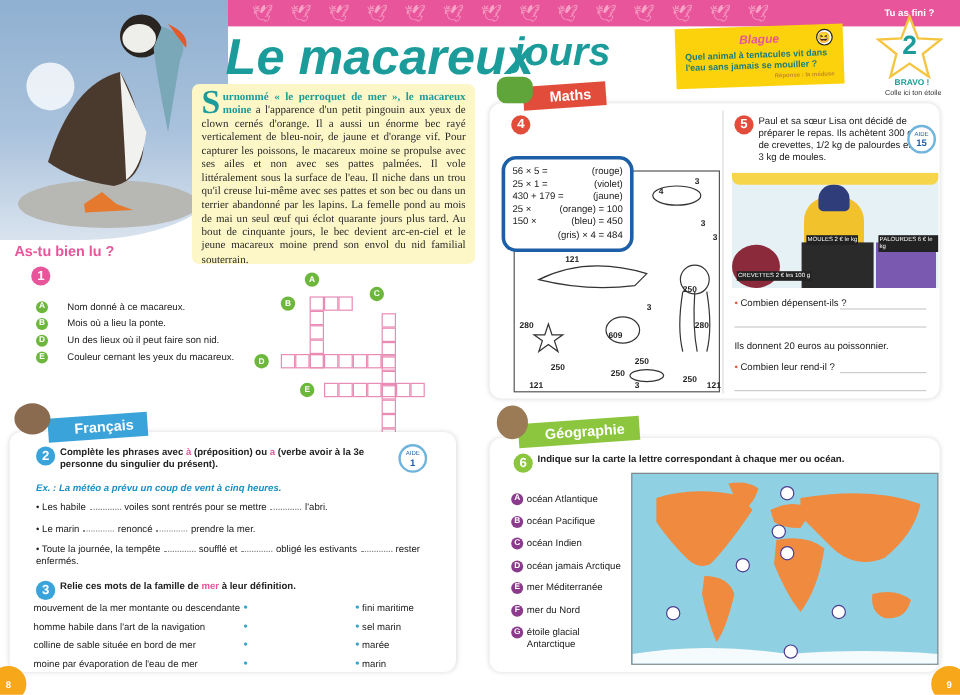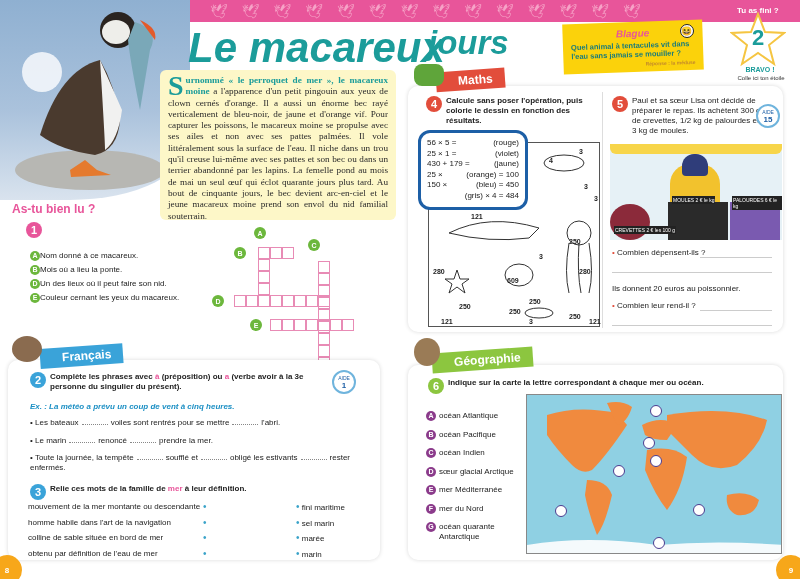--- a/index.html
+++ b/index.html
@@ -17,21 +17,21 @@
 .joke .small{font-size:5px;color:#c48a2a;text-align:right;margin-top:2px}
 .star{position:absolute;left:730px;top:12px;width:56px;height:56px}
 .star-num{position:absolute;left:730px;top:25px;width:56px;text-align:center;font-size:22px;font-weight:bold;color:#1b9c9a}
 .tu-fini{position:absolute;left:737px;top:6px;font-size:8px;color:#fff;font-weight:bold}
 .bravo{position:absolute;left:730px;top:66px;width:60px;text-align:center;font-size:7px;font-weight:bold;color:#1b9c9a}
 .colle{position:absolute;left:726px;top:75px;width:70px;text-align:center;font-size:6px;color:#333}
 .section-h{position:absolute;font-size:12px;font-weight:bold;color:#e8559a}
 .num-badge{display:inline-flex;align-items:center;justify-content:center;width:16px;height:16px;border-radius:50%;color:#fff;font-weight:bold;font-size:11px}
 .q{position:absolute;font-size:8px;font-weight:bold;line-height:10px}
 .defs{position:absolute;left:30px;top:251px;font-size:8px;line-height:10px}
-.defs li{list-style:none;display:flex;gap:0;margin-bottom:4px}
+.defs li{list-style:none;display:flex;gap:16px;margin-bottom:4px}
 .letter{display:inline-flex;align-items:center;justify-content:center;width:10px;height:10px;border-radius:50%;background:#6cb73c;color:#fff;font-size:7px;font-weight:bold;flex:none}
 .grid-area{position:absolute;left:210px;top:225px;width:180px;height:110px}
 .cell{position:absolute;width:12px;height:12px;border:1px solid #e88bb5}
 .gletter{position:absolute;width:12px;height:12px;border-radius:50%;background:#6cb73c;color:#fff;font-size:7px;font-weight:bold;display:flex;align-items:center;justify-content:center}
 .card{position:absolute;border-radius:10px;background:#fff;box-shadow:0 0 4px rgba(0,0,0,.15)}
 .ribbon{position:absolute;color:#fff;font-weight:bold;font-size:12px;padding:3px 12px 3px 22px;transform:rotate(-4deg)}
 .calc{position:absolute;left:418px;top:130px;width:110px;height:80px;border:3px solid #1d5fa6;border-radius:12px;padding:5px 6px;font-size:8px;line-height:10.5px;background:#fff}
 .drawing{position:absolute;left:428px;top:142px;width:172px;height:185px;border:1px solid #555;background:#fff}
 .calc .row{display:flex;justify-content:space-between}
 .market{position:absolute;left:610px;top:144px;width:172px;height:96px;background:#e6f1f6;overflow:hidden}
@@ -161,21 +161,21 @@
 <div class="q" style="left:30px;top:372px;width:290px;display:flex;gap:4px">
   <span class="num-badge" style="background:#3aa3d9;flex:none">2</span>
   <span><span>Complète les phrases avec </span><span style="color:#e8559a">à</span><span> (préposition) ou </span><span style="color:#e8559a">a</span><span> (verbe avoir à la 3e personne du singulier du présent).</span></span>
 </div>
 <div class="aide" style="left:332px;top:370px">
     <span>AIDE</span>
     <b>1</b>
   </div>
 
 <div class="text8" style="position:absolute;left:30px;top:402px;color:#1b8fc4;font-weight:bold;font-style:italic">Ex. : La météo a prévu un coup de vent à cinq heures.</div>
-<div class="text8" style="position:absolute;left:30px;top:418px">• <span>Les bateaux</span><span class="line"></span><span>voiles sont rentrés pour se mettre</span><span class="line"></span><span>l'abri.</span></div>
+<div class="text8" style="position:absolute;left:30px;top:418px">• <span>Les habile</span><span class="line"></span><span>voiles sont rentrés pour se mettre</span><span class="line"></span><span>l'abri.</span></div>
 <div class="text8" style="position:absolute;left:30px;top:436px">• <span>Le marin</span><span class="line"></span><span>renoncé</span><span class="line"></span><span>prendre la mer.</span></div>
 <div class="text8" style="position:absolute;left:30px;top:453px;width:320px">• <span>Toute la journée, la tempête</span><span class="line"></span><span>soufflé et</span><span class="line"></span><span>obligé les estivants</span><span class="line"></span><span>rester enfermés.</span></div>
 
 <div class="q" style="left:30px;top:484px;display:flex;gap:4px">
   <span class="num-badge" style="background:#3aa3d9">3</span>
   <span><span>Relie ces mots de la famille de </span><span style="color:#e8559a">mer</span><span> à leur définition.</span></span>
 </div>
 <div class="match">
   <div class="r">
       <span style="width:175px">mouvement de la mer montante ou descendante</span>
@@ -186,33 +186,32 @@
       <span style="width:175px">homme habile dans l'art de la navigation</span>
       <span class="dot">•</span>
       <span style="position:absolute;left:268px"><span class="dot">•</span> <span>sel marin</span></span>
     </div>
   <div class="r">
       <span style="width:175px">colline de sable située en bord de mer</span>
       <span class="dot">•</span>
       <span style="position:absolute;left:268px"><span class="dot">•</span> <span>marée</span></span>
     </div>
   <div class="r">
-      <span style="width:175px">obtenu par définition de l'eau de mer</span>
+      <span style="width:175px">moine par évaporation de l'eau de mer</span>
       <span class="dot">•</span>
       <span style="position:absolute;left:268px"><span class="dot">•</span> <span>marin</span></span>
     </div>
 </div>
 
 <div class="card" style="left:408px;top:86px;width:375px;height:246px"></div>
 <div class="ribbon" style="left:436px;top:70px;background:#e24d3b">Maths</div>
 <div style="position:absolute;left:414px;top:64px;width:30px;height:22px;border-radius:8px;background:#5fa53a"></div>
 
 <div class="q" style="left:426px;top:96px;width:170px;display:flex;gap:4px">
   <span class="num-badge" style="background:#e24d3b;flex:none">4</span>
-  <span>Calcule sans poser l'opération, puis colorie le dessin en fonction des résultats.</span>
 </div>
 <div class="drawing" id="drawing"><span style="position: absolute; font-size: 7px; font-weight: bold; left: 150px; top: 5px;">3</span><span style="position: absolute; font-size: 7px; font-weight: bold; left: 120px; top: 14px;">4</span><span style="position: absolute; font-size: 7px; font-weight: bold; left: 155px; top: 40px;">3</span><span style="position: absolute; font-size: 7px; font-weight: bold; left: 42px; top: 70px;">121</span><span style="position: absolute; font-size: 7px; font-weight: bold; left: 165px; top: 52px;">3</span><span style="position: absolute; font-size: 7px; font-weight: bold; left: 140px; top: 95px;">250</span><span style="position: absolute; font-size: 7px; font-weight: bold; left: 4px; top: 125px;">280</span><span style="position: absolute; font-size: 7px; font-weight: bold; left: 78px; top: 134px;">609</span><span style="position: absolute; font-size: 7px; font-weight: bold; left: 110px; top: 110px;">3</span><span style="position: absolute; font-size: 7px; font-weight: bold; left: 150px; top: 125px;">280</span><span style="position: absolute; font-size: 7px; font-weight: bold; left: 30px; top: 160px;">250</span><span style="position: absolute; font-size: 7px; font-weight: bold; left: 100px; top: 155px;">250</span><span style="position: absolute; font-size: 7px; font-weight: bold; left: 80px; top: 165px;">250</span><span style="position: absolute; font-size: 7px; font-weight: bold; left: 100px; top: 175px;">3</span><span style="position: absolute; font-size: 7px; font-weight: bold; left: 12px; top: 175px;">121</span><span style="position: absolute; font-size: 7px; font-weight: bold; left: 140px; top: 170px;">250</span><span style="position: absolute; font-size: 7px; font-weight: bold; left: 160px; top: 175px;">121</span><svg width="172" height="185">
       <path d="M20 90 Q60 70 110 85 L100 95 Q60 100 20 90Z" fill="none" stroke="#333"></path>
       <ellipse cx="135" cy="20" rx="20" ry="8" fill="none" stroke="#333"></ellipse>
       <circle cx="150" cy="90" r="12" fill="none" stroke="#333"></circle>
       <path d="M140 100 Q135 130 140 150 M150 100 Q148 130 152 150 M160 100 Q165 130 160 150" fill="none" stroke="#333"></path>
       <ellipse cx="90" cy="132" rx="14" ry="11" fill="none" stroke="#333"></ellipse>
       <path d="M20 150 l8 -6 l8 6 l-3 -9 l7 -5 h-9 l-3 -9 l-3 9 h-9 l7 5z" fill="none" stroke="#333"></path>
       <ellipse cx="110" cy="170" rx="14" ry="5" fill="none" stroke="#333"></ellipse>
     </svg></div>
@@ -287,33 +286,33 @@
     <li>
       <span class="pletter">B</span>
       <span style="width:80px">océan Pacifique</span>
     </li>
     <li>
       <span class="pletter">C</span>
       <span style="width:80px">océan Indien</span>
     </li>
     <li>
       <span class="pletter">D</span>
-      <span style="width:80px">sœur glacial Arctique</span>
+      <span style="width:80px">océan jamais Arctique</span>
     </li>
     <li>
       <span class="pletter">E</span>
       <span style="width:80px">mer Méditerranée</span>
     </li>
     <li>
       <span class="pletter">F</span>
       <span style="width:80px">mer du Nord</span>
     </li>
     <li>
       <span class="pletter">G</span>
-      <span style="width:80px">océan quarante Antarctique</span>
+      <span style="width:80px">étoile glacial Antarctique</span>
     </li>
   </ul>
 <div class="map">
   <svg width="256" height="160" viewBox="0 0 256 160">
     <path d="M20 20 Q50 10 90 18 L100 30 Q80 60 65 75 Q55 80 45 70 Q30 55 20 40Z" fill="#f08a3e"></path>
     <path d="M80 8 Q95 5 105 12 Q100 28 90 30Z" fill="#f08a3e"></path>
     <path d="M60 85 Q80 85 85 100 Q78 130 70 140 Q62 120 58 100Z" fill="#f08a3e"></path>
     <path d="M115 30 Q135 20 150 30 L140 45 Q125 45 118 40Z" fill="#f08a3e"></path>
     <path d="M120 55 Q145 50 160 62 Q155 95 140 115 Q128 100 118 75Z" fill="#f08a3e"></path>
     <path d="M140 20 Q200 10 240 25 Q235 50 210 70 Q185 80 165 60 Q150 45 140 35Z" fill="#f08a3e"></path>

